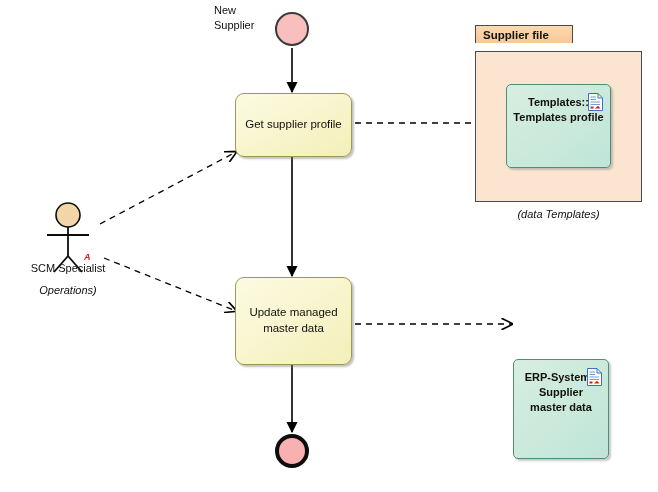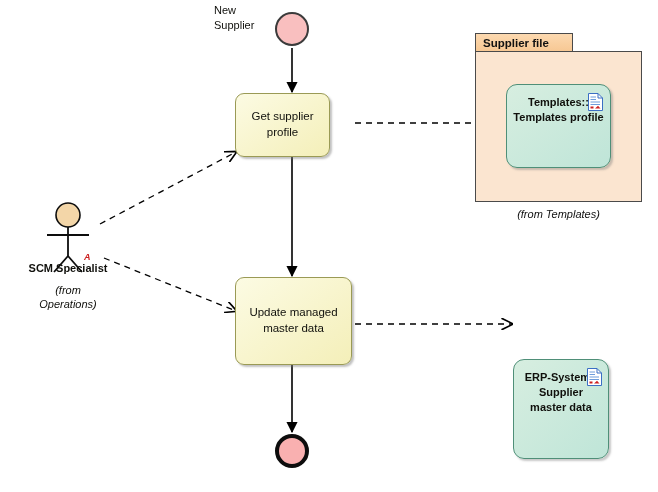--- a/index.html
+++ b/index.html
@@ -83,21 +83,21 @@
     font-size: 11px;
     font-style: italic;
     color: #111;
     text-align: center;
   }
 
   
   .artifact {
     background: linear-gradient(to bottom right, #d7eee0, #bfe5d8);
     border: 1px solid #4f8f78;
-    border-radius: 11px;
+    border-radius: 5px;
     box-shadow: 2px 2px 2px rgba(120,120,120,0.4);
     box-sizing: border-box;
     position: relative;
   }
   .artifact-label {
     position: absolute;
     left: 0;
     right: 0;
     top: 10px;
     text-align: center;
@@ -111,21 +111,21 @@
   .doc-icon {
     position: absolute;
     width: 15px;
     height: 18px;
   }
 
   
   .actor-name {
     position: absolute;
     font-size: 11px;
-    font-weight: bold;
+    font-weight: normal;
     color: #10100c;
     text-align: center;
     white-space: nowrap;
   }
   .actor-from {
     position: absolute;
     font-size: 11px;
     font-style: italic;
     color: #10100c;
     text-align: center;
@@ -184,41 +184,40 @@
       <line x1="68" y1="256" x2="82" y2="272" stroke="#0d0d0d" stroke-width="1.8"></line>
     </g>
   </svg>
 
   <div class="node start-node" style="left:275px; top:12px;"></div>
   <div class="flow-label" style="left:214px; top:3px; text-align:left;">
     <div>New</div>
     <div>Supplier</div>
   </div>
 
-  <div class="node activity" style="left:235px; top:93px; width:95px; height:64px;">
+  <div class="node activity" style="left:235px; top:93px; width:117px; height:64px;">
     <span>Get supplier profile</span>
   </div>
 
   <div class="node activity" style="left:235px; top:277px; width:117px; height:88px;">
     <span>
       <span>Update managed</span><br>
       <span>master data</span>
     </span>
   </div>
 
   <div class="node end-node" style="left:275px; top:434px;"></div>
 
   <div class="actor-name" style="left:8px; top:262px; width:120px;">SCM Specialist</div>
   <div class="actor-marker" style="left:84px; top:252px;">A</div>
   <div class="actor-from" style="left:8px; top:283px; width:120px;">
-    <div>(from</div>
     <div>Operations)</div>
   </div>
 
-  <div class="node package-tab" style="left:475px; top:33px; width:98px; height:18px;">
+  <div class="node package-tab" style="left:475px; top:25px; width:98px; height:18px;">
     <span>Supplier file</span>
   </div>
   <div class="node package-body" style="left:475px; top:51px; width:167px; height:151px;"></div>
 
   <div class="node artifact" style="left:506px; top:84px; width:105px; height:84px;">
     <div class="artifact-label">
       <span>Templates::</span><br>
       <span>Templates profile</span>
     </div>
     <svg class="doc-icon" style="right:7px; top:8px;" viewBox="0 0 15 18" xmlns="http://www.w3.org/2000/svg">
@@ -226,21 +225,21 @@
       <path d="M10 0.5 V5 H14.5" fill="none" stroke="#3b6fc4" stroke-width="1"></path>
       <line x1="2.5" y1="4" x2="8" y2="4" stroke="#6f9ddb" stroke-width="1"></line>
       <line x1="2.5" y1="6.5" x2="8" y2="6.5" stroke="#6f9ddb" stroke-width="1"></line>
       <line x1="2.5" y1="9" x2="12" y2="9" stroke="#6f9ddb" stroke-width="1"></line>
       <line x1="2.5" y1="11.5" x2="12" y2="11.5" stroke="#6f9ddb" stroke-width="1"></line>
       <path d="M7 15.5 L10 12.8 L12.5 15.5 Z" fill="#cc2020"></path>
       <rect x="2.5" y="13.5" width="3" height="2" fill="#cc2020"></rect>
     </svg>
   </div>
 
-  <div class="package-caption" style="position:absolute; left:475px; top:208px; width:167px;">(from Templates)</div>
+  <div class="package-caption" style="position:absolute; left:475px; top:208px; width:167px;">(data Templates)</div>
 
   <div class="node artifact" style="left:513px; top:275px; width:96px; height:100px;">
     <div class="artifact-label">
       <span>ERP-System::</span><br>
       <span>Supplier</span><br>
       <span>master data</span>
     </div>
     <svg class="doc-icon" style="right:6px; top:8px;" viewBox="0 0 15 18" xmlns="http://www.w3.org/2000/svg">
       <path d="M0.5 0.5 H10 L14.5 5 V17.5 H0.5 Z" fill="#ffffff" stroke="#3b6fc4" stroke-width="1"></path>
       <path d="M10 0.5 V5 H14.5" fill="none" stroke="#3b6fc4" stroke-width="1"></path>

